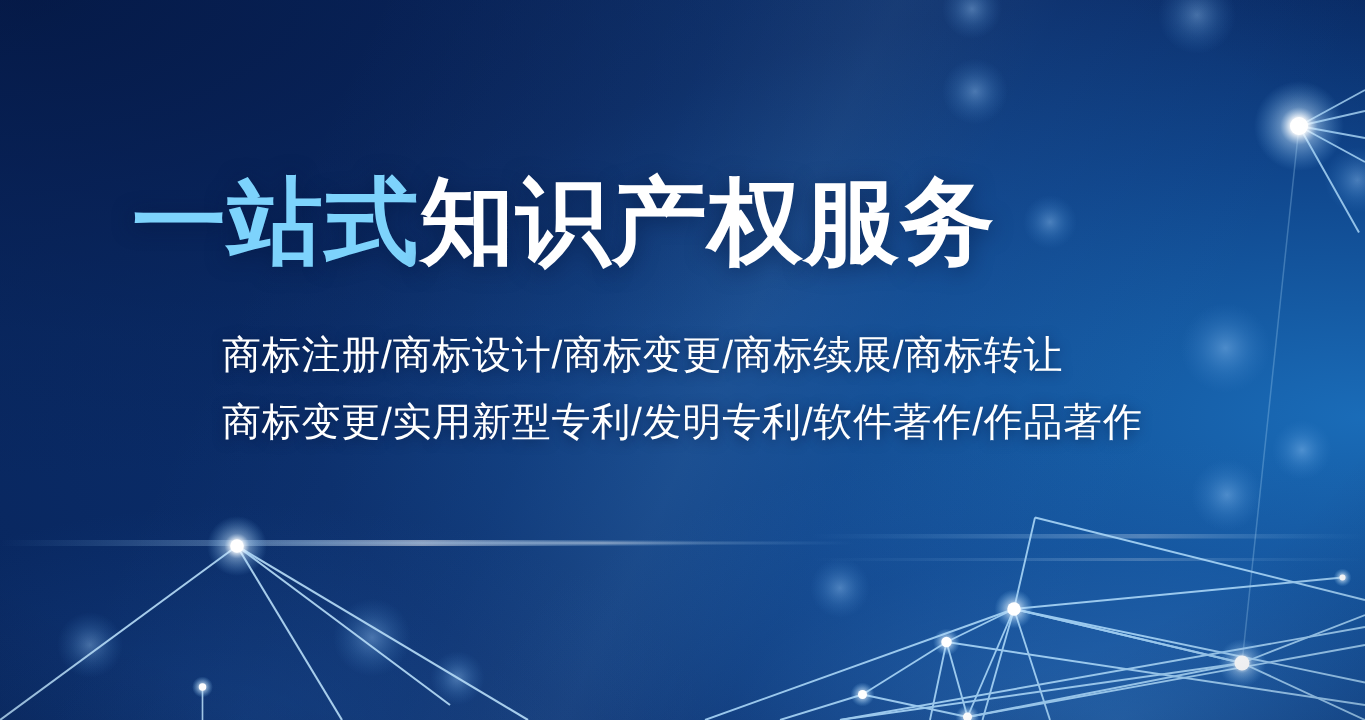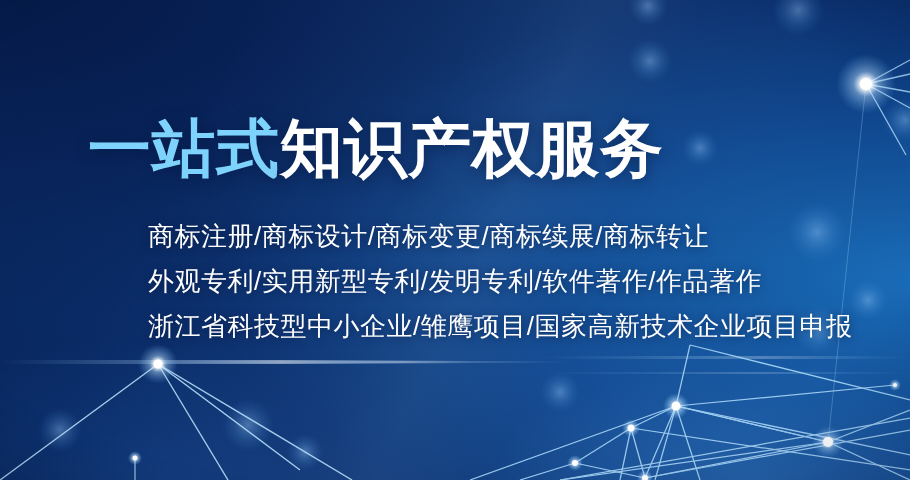--- a/index.html
+++ b/index.html
@@ -205,18 +205,17 @@
   </svg>
 
   <div class="bg-vignette"></div>
 
   <div class="content">
 
     <div class="headline"><span class="gold">一站式</span><span class="white">知识产权服务</span></div>
 
     <div class="sublines">
       <div class="subline">商标注册/商标设计/商标变更/商标续展/商标转让</div>
-      <div class="subline">外观专利/实用新型专利/发明专利/软件著作/作品著作</div>
-      <div class="subline">浙江省科技型中小企业/雏鹰项目/国家高新技术企业项目申报</div>
+      <div class="subline">商标变更/实用新型专利/发明专利/软件著作/作品著作</div>
     </div>
 
   </div>
 </div>
 
 </body></html>

